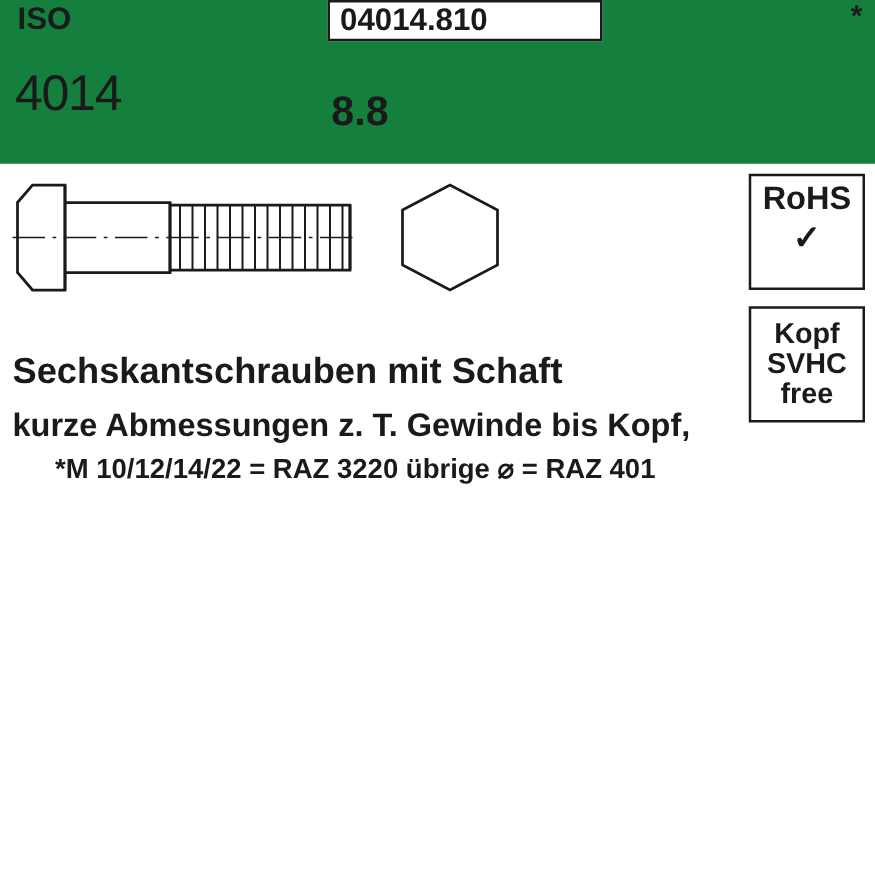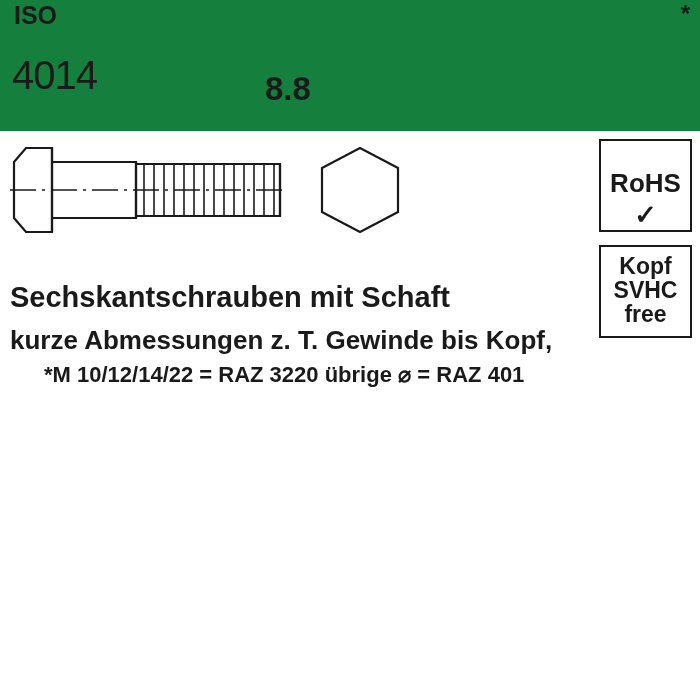--- a/index.html
+++ b/index.html
@@ -114,21 +114,21 @@
   }
   .badge-rohs {
     left: 599px;
     top: 139px;
     width: 93px;
     height: 93px;
   }
   .badge-rohs .line1 {
     font-size: 26px;
     font-weight: bold;
-    margin-top: 29px;
+    margin-top: 4px;
     line-height: 1;
   }
   .badge-rohs .check {
     font-size: 27px;
     font-weight: bold;
     line-height: 1;
     margin-top: 6px;
   }
   .badge-reach {
     left: 599px;
@@ -180,20 +180,23 @@
     line-height: 1;
     margin-left: 36px;
   }
 </style>
 </head>
 <body>
 
 <div class="header-band" style="background: #15803d;">
   <div class="std-label">ISO</div>
 
+  <div class="art-box">
+    <span>04014.810</span>
+  </div>
 
   <div class="asterisk-top">*</div>
 
   <div class="big-number">4014</div>
   <div class="grade">8.8</div>
 </div>
 
 <div class="drawing">
   <svg width="400" height="110" viewBox="0 0 400 110">
     <g fill="none" stroke="#1a1a1a" stroke-width="2.2">

